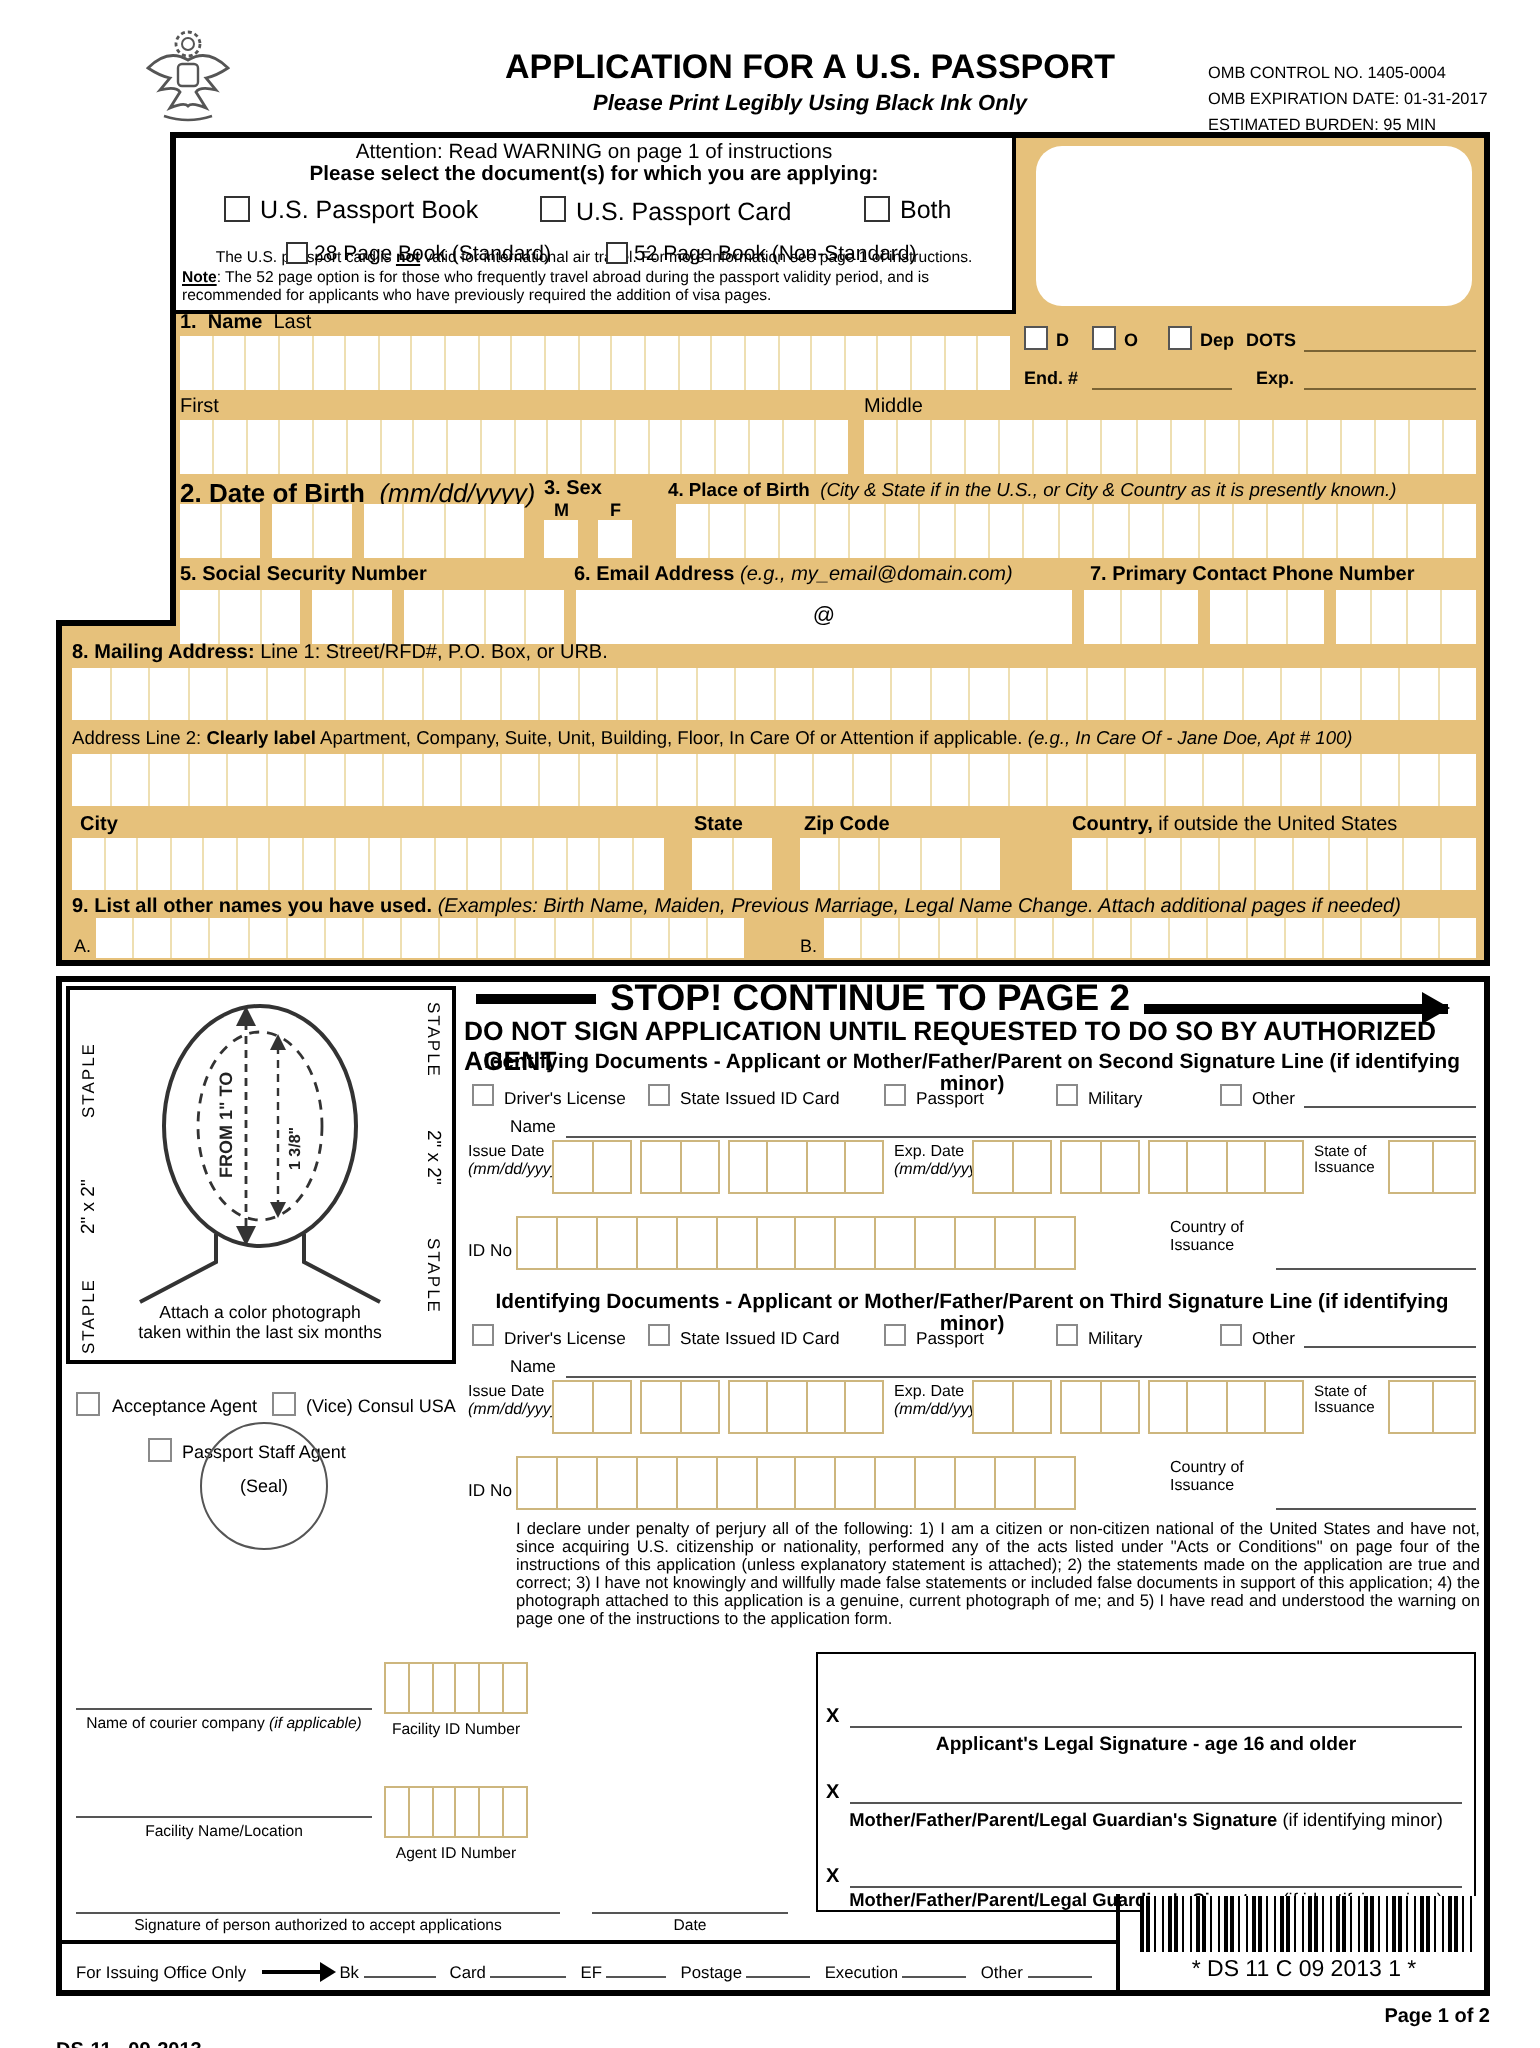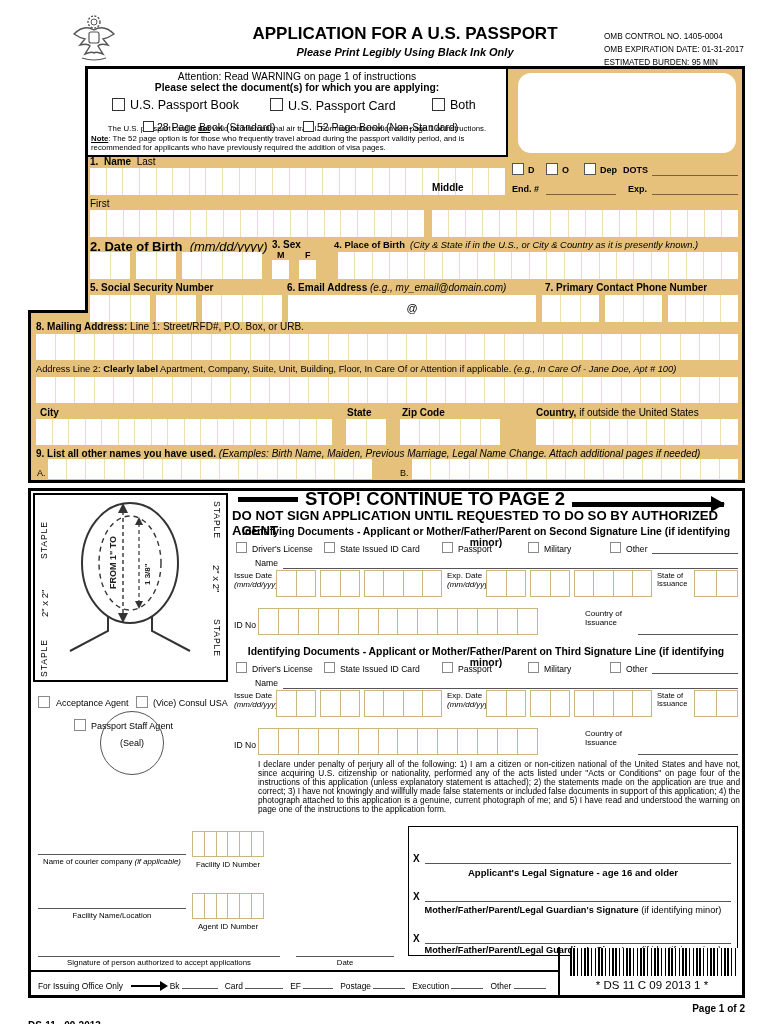--- a/index.html
+++ b/index.html
@@ -127,21 +127,21 @@
       <i></i>
       <i></i>
       <i></i>
       <i></i>
       <i></i>
       <i></i>
       <i></i>
       <i></i>
     </div>
   <div class="abs" style="left:90px;top:198px;font-size:10px;">First</div>
-  <div class="abs" style="left:432px;top:182px;font-size:10px;font-weight:bold;">Middle</div>
+  <div class="abs" style="left:432px;top:198px;font-size:10px;">Middle</div>
   <div class="abs cells" style="left:90px;top:210px;width:334px;height:27px;">
       <i></i>
       <i></i>
       <i></i>
       <i></i>
       <i></i>
       <i></i>
       <i></i>
       <i></i>
       <i></i>
@@ -448,20 +448,24 @@
         <polygon points="63,126 58,116 68,116" fill="#333"></polygon>
         <line x1="79" y1="26" x2="79" y2="106" stroke="#333" stroke-width="1.2" stroke-dasharray="4,3"></line>
         <polygon points="79,20 75,28 83,28" fill="#333"></polygon>
         <polygon points="79,112 75,104 83,104" fill="#333"></polygon>
         <path d="M48 120 L48 134 L10 154" fill="none" stroke="#333" stroke-width="2"></path>
         <path d="M92 120 L92 134 L130 154" fill="none" stroke="#333" stroke-width="2"></path>
         <text x="56" y="92" transform="rotate(-90 56 92)" font-size="9" font-weight="bold" fill="#222" font-family="Liberation Sans, sans-serif">FROM 1" TO</text>
         <text x="90" y="88" transform="rotate(-90 90 88)" font-size="8" font-weight="bold" fill="#222" font-family="Liberation Sans, sans-serif">1 3/8"</text>
       </svg>
     </div>
+    <div class="abs ctr" style="left:0;top:157px;width:190px;font-size:8.8px;line-height:9.6px;">
+      <div>Attach a color photograph</div>
+      <div>taken within the last six months</div>
+    </div>
   </div>
 
   <span class="cb cbg" style="position:absolute;left:38px;top:696px;width:12px;height:12px;"></span>
   <span class="abs" style="left:56px;top:698px;font-size:9px;">Acceptance Agent</span>
   <span class="cb cbg" style="position:absolute;left:136px;top:696px;width:12px;height:12px;"></span>
   <span class="abs" style="left:153px;top:698px;font-size:9px;">(Vice) Consul USA</span>
   <span class="cb cbg" style="position:absolute;left:74px;top:719px;width:12px;height:12px;"></span>
   <span class="abs" style="left:91px;top:721px;font-size:9px;">Passport Staff Agent</span>
   <div class="abs" style="left:100px;top:711px;width:62px;height:62px;border:1px solid #555;border-radius:50%;display:flex;align-items:center;justify-content:center;font-size:9px;">
       <span>(Seal)</span>

